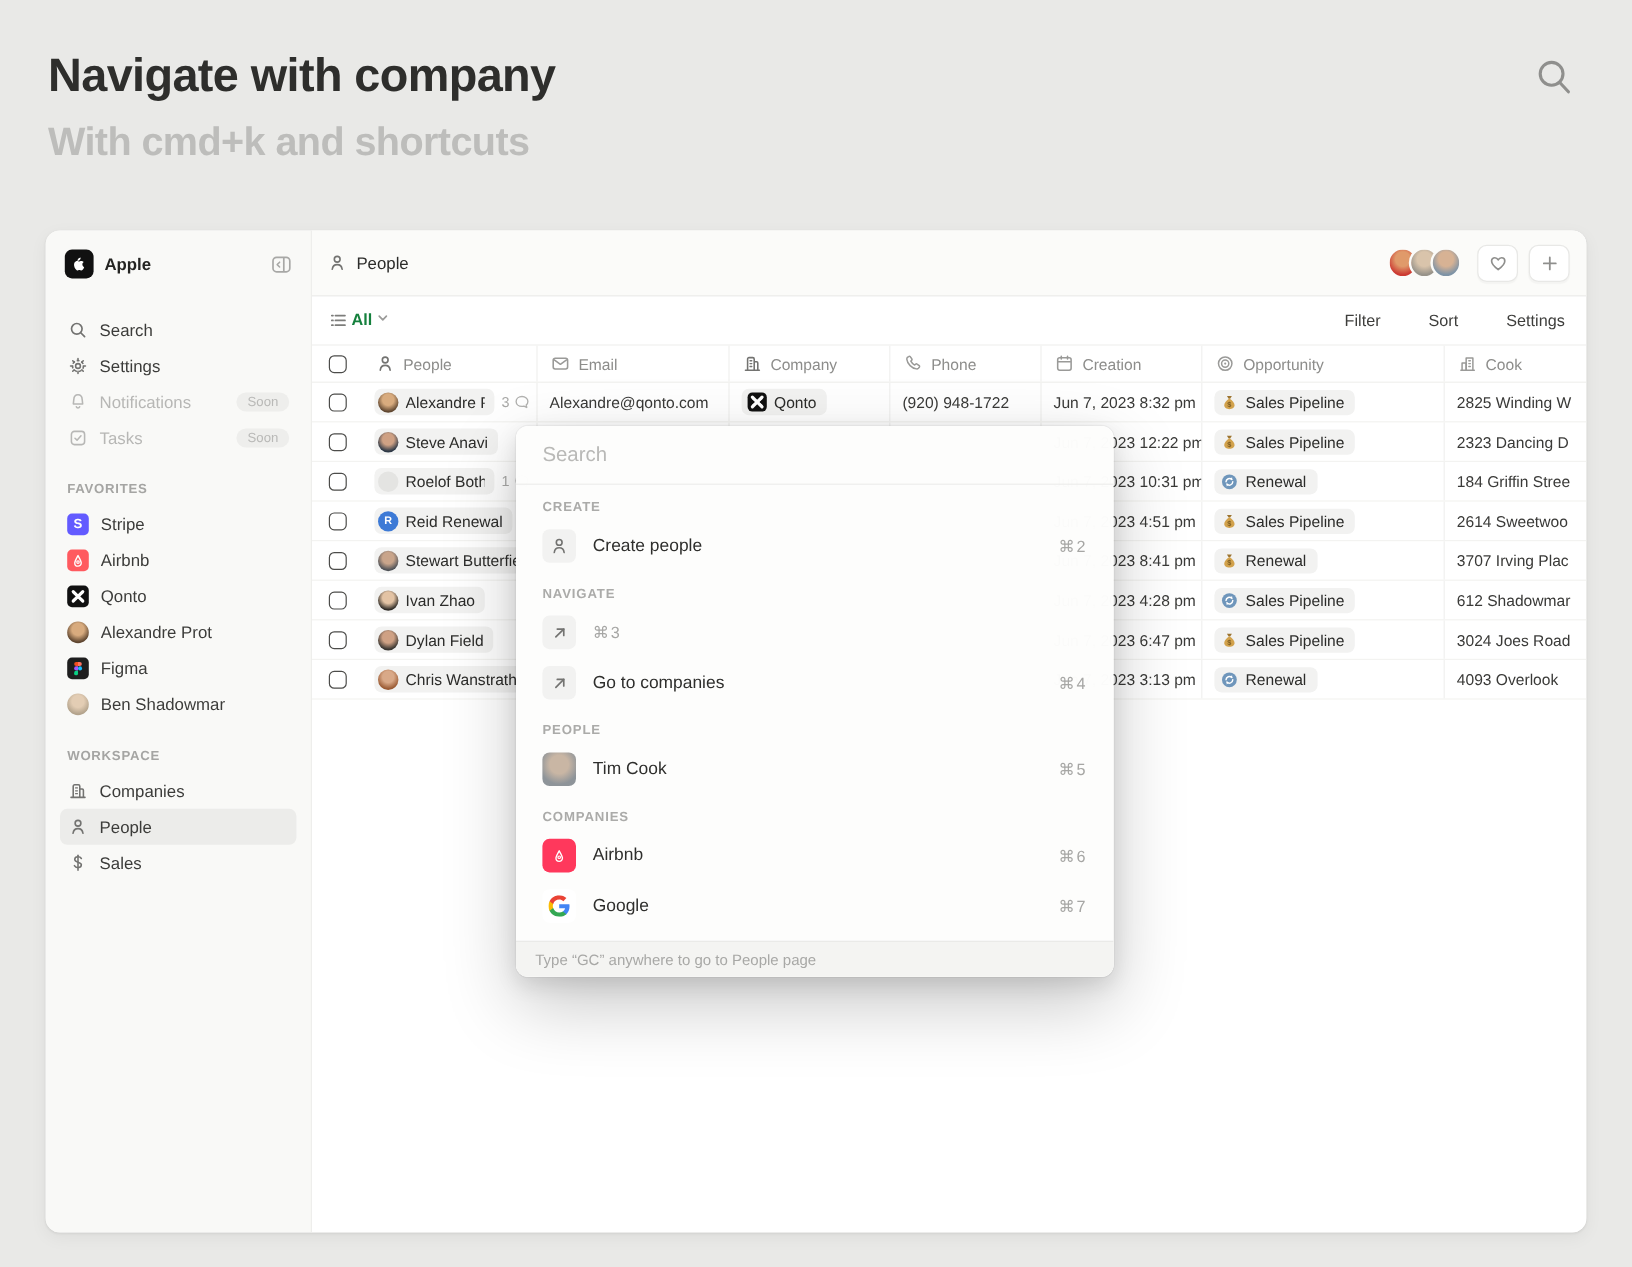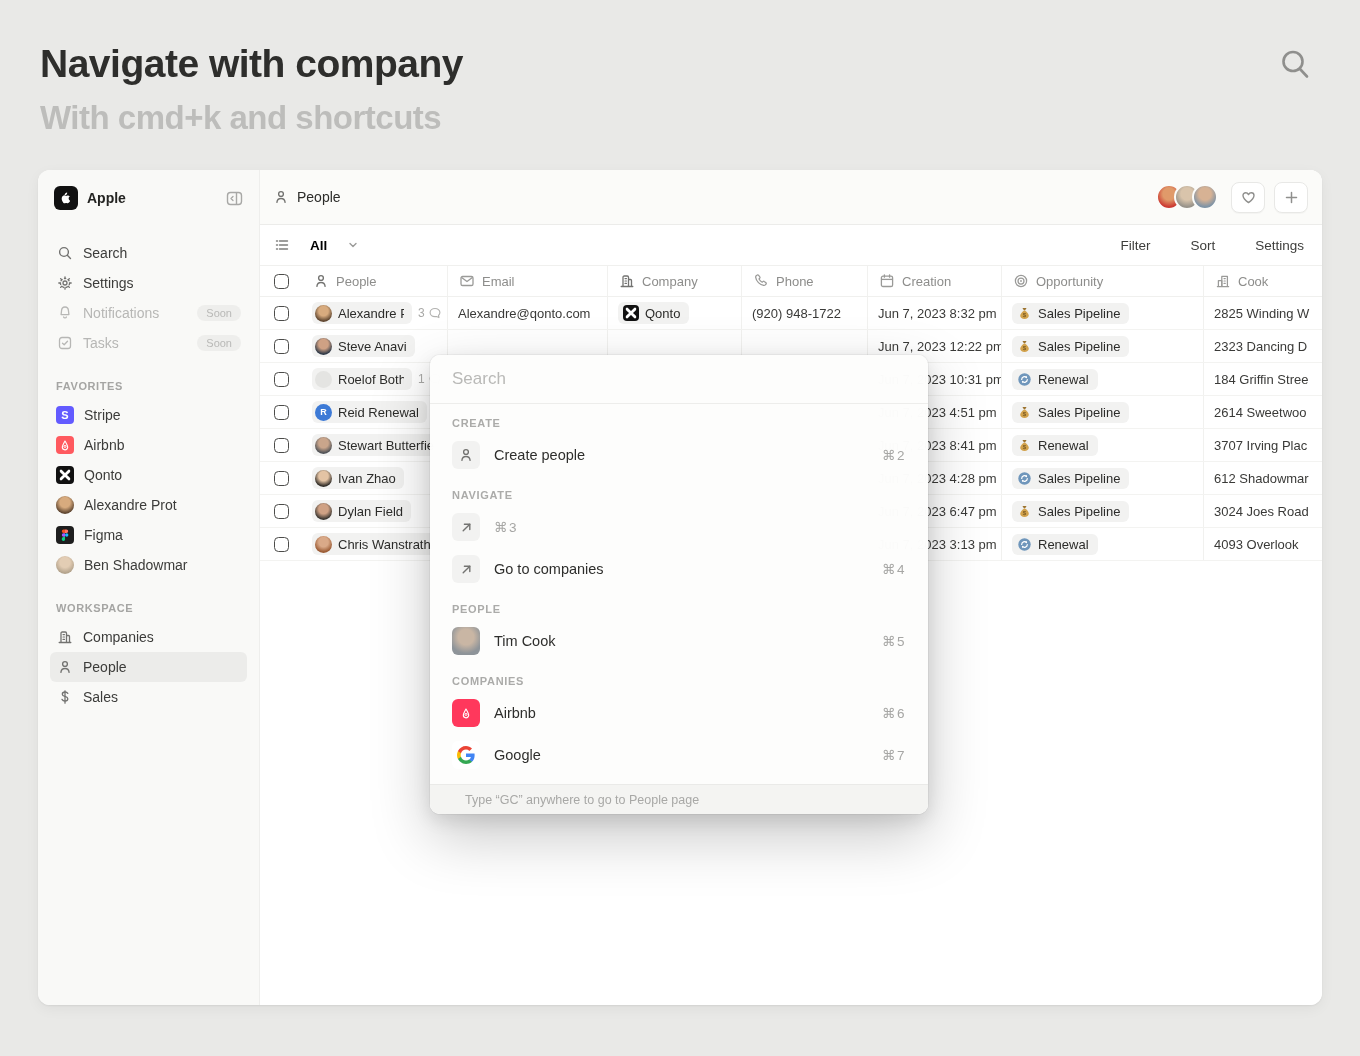--- a/index.html
+++ b/index.html
@@ -5,21 +5,21 @@
   * { margin:0; padding:0; box-sizing:border-box; }
   html,body { width:1360px; height:1056px; overflow:hidden; }
   body { background:#e9e9e7; font-family:"Liberation Sans", sans-serif; position:relative; }
 
   
   .page-title { position:absolute; left:40px; top:42px; font-size:39px; font-weight:700; color:#2e2e2c; letter-spacing:-.5px;}
   .page-subtitle { position:absolute; left:40px; top:99px; font-size:33px; font-weight:700; color:#bdbdbb; letter-spacing:-.5px;}
   .page-search { position:absolute; left:1277px; top:46px; width:36px; height:36px; cursor:pointer;}
 
   
-  .window { position:absolute; left:38px; top:170px; width:1284px; height:835px;
+  .window { position:absolute; left:38px; top:192px; width:1284px; height:835px;
     background:#fcfcfb; border-radius:12px; box-shadow:0 1px 2px rgba(0,0,0,.06), 0 4px 14px rgba(0,0,0,.05);
     display:flex; overflow:hidden; }
 
   
   .sidebar { width:222px; background:#f9f9f7; border-right:1px solid #eeeeec; padding:14px 12px; flex-shrink:0; display:flex; flex-direction:column;}
   .ws-row { display:flex; align-items:center; gap:9px; padding:2px 4px; margin-bottom:26px;}
   .ws-logo { width:24px; height:24px; border-radius:6px; background:#111; display:flex; align-items:center; justify-content:center; flex-shrink:0;}
   .ws-name { font-size:14px; font-weight:600; color:#242422; flex:1;}
   .collapse-btn { width:18px; height:18px; display:flex; align-items:center; justify-content:center; cursor:pointer;}
   .side-item { display:flex; align-items:center; gap:10px; height:30px; padding:0 6px; border-radius:6px; font-size:14px; color:#3c3c3a; cursor:pointer;}
@@ -37,21 +37,21 @@
   .main { flex:1; display:flex; flex-direction:column; min-width:0; background:#fff;}
   .topbar { height:55px; background:#fbfbf9; border-bottom:1px solid #ececea; display:flex; align-items:center; padding:0 14px 0 12px; flex-shrink:0;}
   .crumb { display:flex; align-items:center; gap:8px; font-size:14px; color:#2c2c2a; font-weight:500;}
   .topbar-right { margin-left:auto; display:flex; align-items:center; gap:9px;}
   .av-stack { display:flex; margin-right:4px;}
   .av-stack .av { width:26px; height:26px; border:2px solid #fbfbf9; margin-left:-8px;}
   .av-stack .av:first-child { margin-left:0;}
   .icon-btn { width:34px; height:31px; background:#fff; border:1px solid #e8e8e6; border-radius:8px; display:flex; align-items:center; justify-content:center; cursor:pointer; box-shadow:0 1px 1px rgba(0,0,0,.03);}
 
   .toolbar { height:41px; display:flex; align-items:center; padding:0 18px 0 14px; border-bottom:1px solid #f0f0ee; flex-shrink:0;}
-  .view-switch { display:flex; align-items:center; gap:20px; font-size:13.5px; font-weight:600; color:#000000; cursor:pointer;}
+  .view-switch { display:flex; gap:3px; font-size:13.5px; font-weight:600; color:#15803d; cursor:pointer;}
   .toolbar-actions { margin-left:auto; display:flex; gap:40px;}
   .toolbar-actions span { font-size:13.5px; color:#3e3e3c; cursor:pointer;}
 
   
   .grid-row { display:grid; grid-template-columns:42px 146px 160px 134px 126px 134px 202px 1fr; align-items:stretch;}
   .th { height:31px; border-bottom:1px solid #f0f0ee;}
   .tr { height:33px; border-bottom:1px solid #f3f3f1;}
   .cell { display:flex; align-items:center; padding:0 10px; font-size:13px; color:#3a3a38; white-space:nowrap; overflow:hidden;}
   .cell.bordered { border-right:1px solid #f1f1ef;}
   .cell.people-cell { overflow:visible; padding-right:4px;}
@@ -71,21 +71,21 @@
     box-shadow:0 0 0 1px rgba(0,0,0,.04), 0 22px 60px rgba(0,0,0,.22), 0 6px 18px rgba(0,0,0,.10);
     display:flex; flex-direction:column; overflow:hidden;}
   .pal-search { height:49px; border-bottom:1px solid #ededeb; display:flex; align-items:center; padding:0 22px;}
   .pal-search input { border:none; outline:none; background:transparent; font-size:17px; color:#333; width:100%; font-family:"Liberation Sans",sans-serif;}
   .pal-search input::placeholder { color:#b9b9b7;}
   .pal-section-title { font-size:11px; letter-spacing:.7px; color:#ababa9; font-weight:600; padding:13px 22px 5px;}
   .pal-item { height:42px; display:flex; align-items:center; gap:14px; padding:0 22px; cursor:pointer;}
   .pal-ic { width:28px; height:28px; border-radius:6px; background:#f2f2f1; display:flex; align-items:center; justify-content:center; flex-shrink:0;}
   .pal-label { font-size:14.5px; color:#2e2e2c; flex:1;}
   .pal-key { font-size:13.5px; color:#a6a6a4; letter-spacing:1.5px;}
-  .pal-footer { margin-top:8px; height:30px; background:#f4f4f2; border-top:1px solid #eaeae8; display:flex; align-items:center; padding:0 35px; font-size:12.5px; color:#a8a8a6;}
+  .pal-footer { margin-top:8px; height:30px; background:#f4f4f2; border-top:1px solid #eaeae8; display:flex; align-items:center; padding:0 16px; font-size:12.5px; color:#a8a8a6;}
 </style>
 </head>
 <body>
 
 <div class="page-title">Navigate with company</div>
 <div class="page-subtitle">With cmd+k and shortcuts</div>
 <div class="page-search">
   <svg width="36" height="36" viewBox="0 0 36 36" fill="none">
       <circle cx="16" cy="15.5" r="9.5" stroke="#8f8f8d" stroke-width="2.6"></circle>
       <path d="M23 23 L30 30.5" stroke="#8f8f8d" stroke-width="2.6" stroke-linecap="round"></path>

